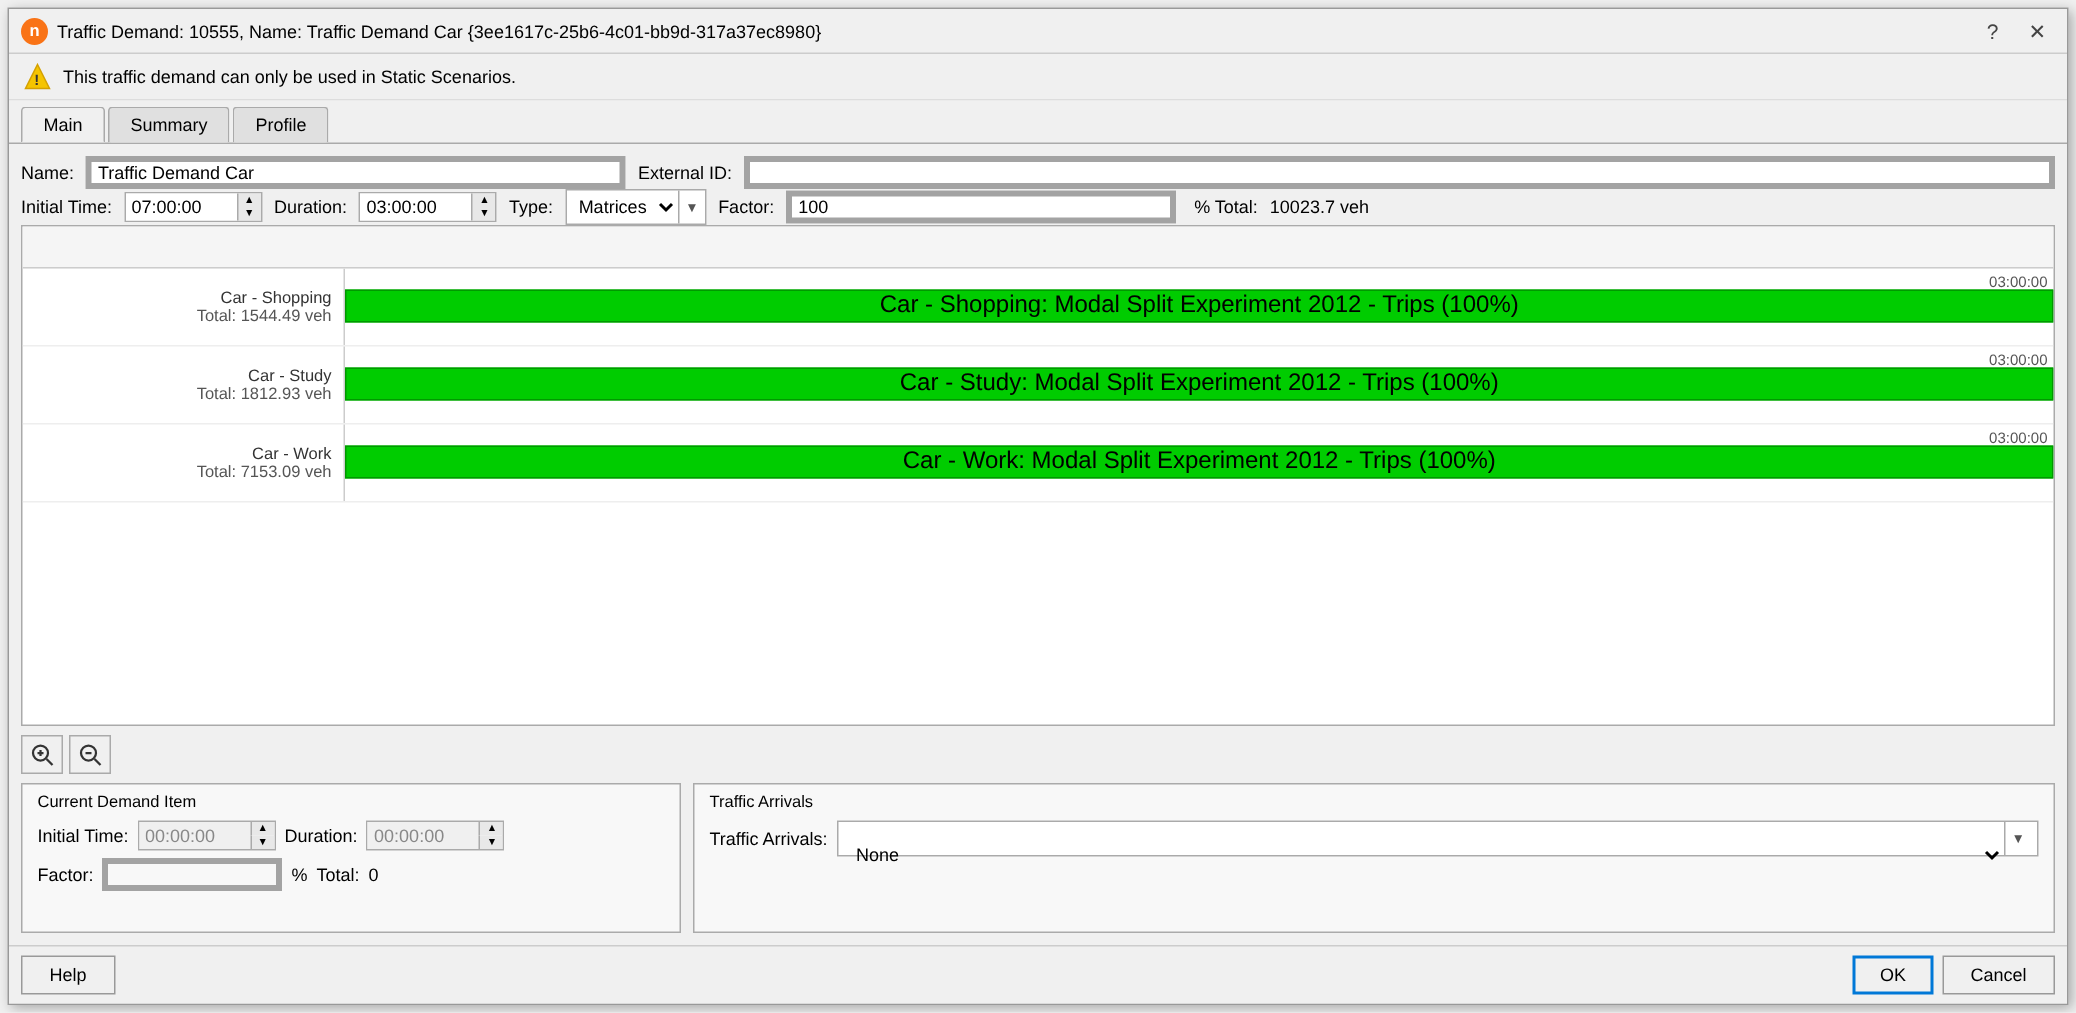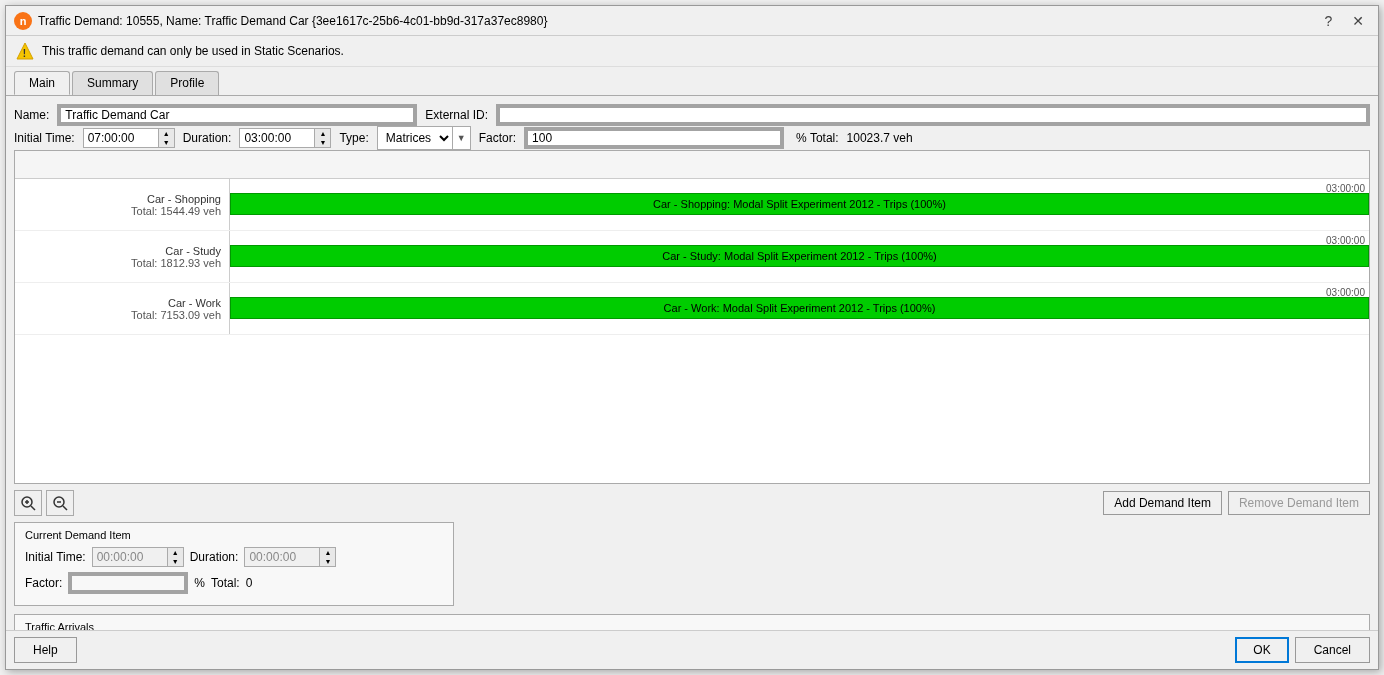--- a/index.html
+++ b/index.html
@@ -221,21 +221,21 @@
       align-items: center;
     }
     .gantt-bar {
       position: absolute;
       height: 22px;
       background: #00cc00;
       border: 1px solid #009900;
       display: flex;
       align-items: center;
       justify-content: center;
-      font-size: 11px;
+      font-size: 16px;
       color: #000;
       white-space: nowrap;
       left: 0;
       right: 0;
     }
     .gantt-duration-label {
       position: absolute;
       right: 0;
       top: 4px;
       font-size: 10px;
@@ -276,21 +276,20 @@
       font-size: 12px;
     }
     .demand-btn.disabled {
       color: #999;
       cursor: default;
     }
     .lower-panels {
       display: flex;
       gap: 8px;
       height: 100px;
-      flex-direction: column;
     }
     .panel-box {
       border: 1px solid #aaa;
       background: #f8f8f8;
       padding: 6px 10px;
     }
     .panel-title {
       font-size: 11px;
       color: #000;
       margin-bottom: 6px;
@@ -495,24 +494,20 @@
           </svg>
         </button>
         <button class="zoom-btn">
           <svg width="16" height="16" viewBox="0 0 16 16">
             <circle cx="7" cy="7" r="5" fill="none" stroke="#333" stroke-width="1.5"></circle>
             <line x1="11" y1="11" x2="15" y2="15" stroke="#333" stroke-width="1.5"></line>
             <line x1="5" y1="7" x2="9" y2="7" stroke="#333" stroke-width="1.5"></line>
           </svg>
         </button>
       </div>
-      <div class="demand-btns">
-        <button class="demand-btn">Add Demand Item</button>
-        <button class="demand-btn disabled">Remove Demand Item</button>
-      </div>
     </div>
 
     <div class="lower-panels">
 
       <div class="panel-box current-demand-panel">
         <div class="panel-title">Current Demand Item</div>
         <div class="panel-form-row">
           <span class="form-label">Initial Time:</span>
           <div class="spinner-wrapper">
             <input type="text" value="00:00:00" style="background: rgb(240, 240, 240); color: rgb(136, 136, 136);">

